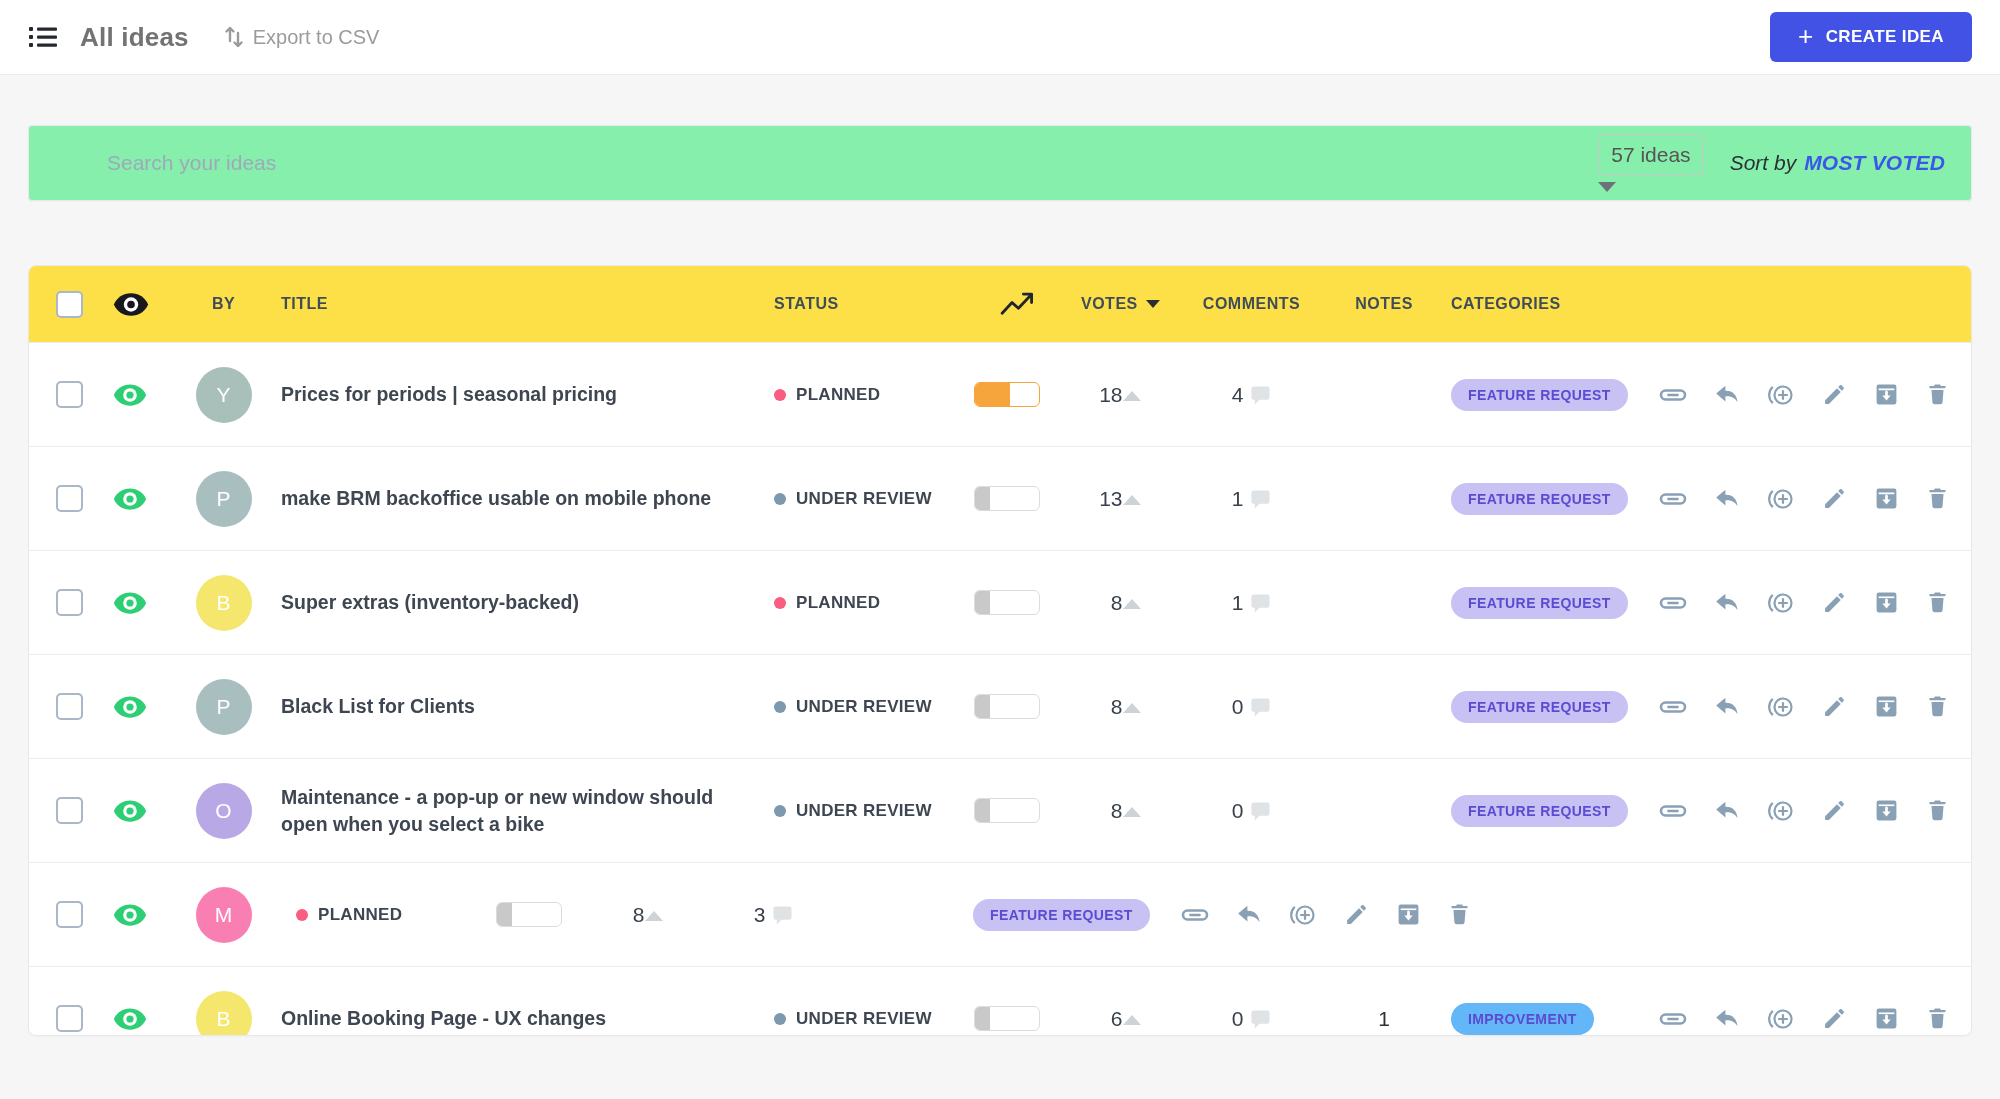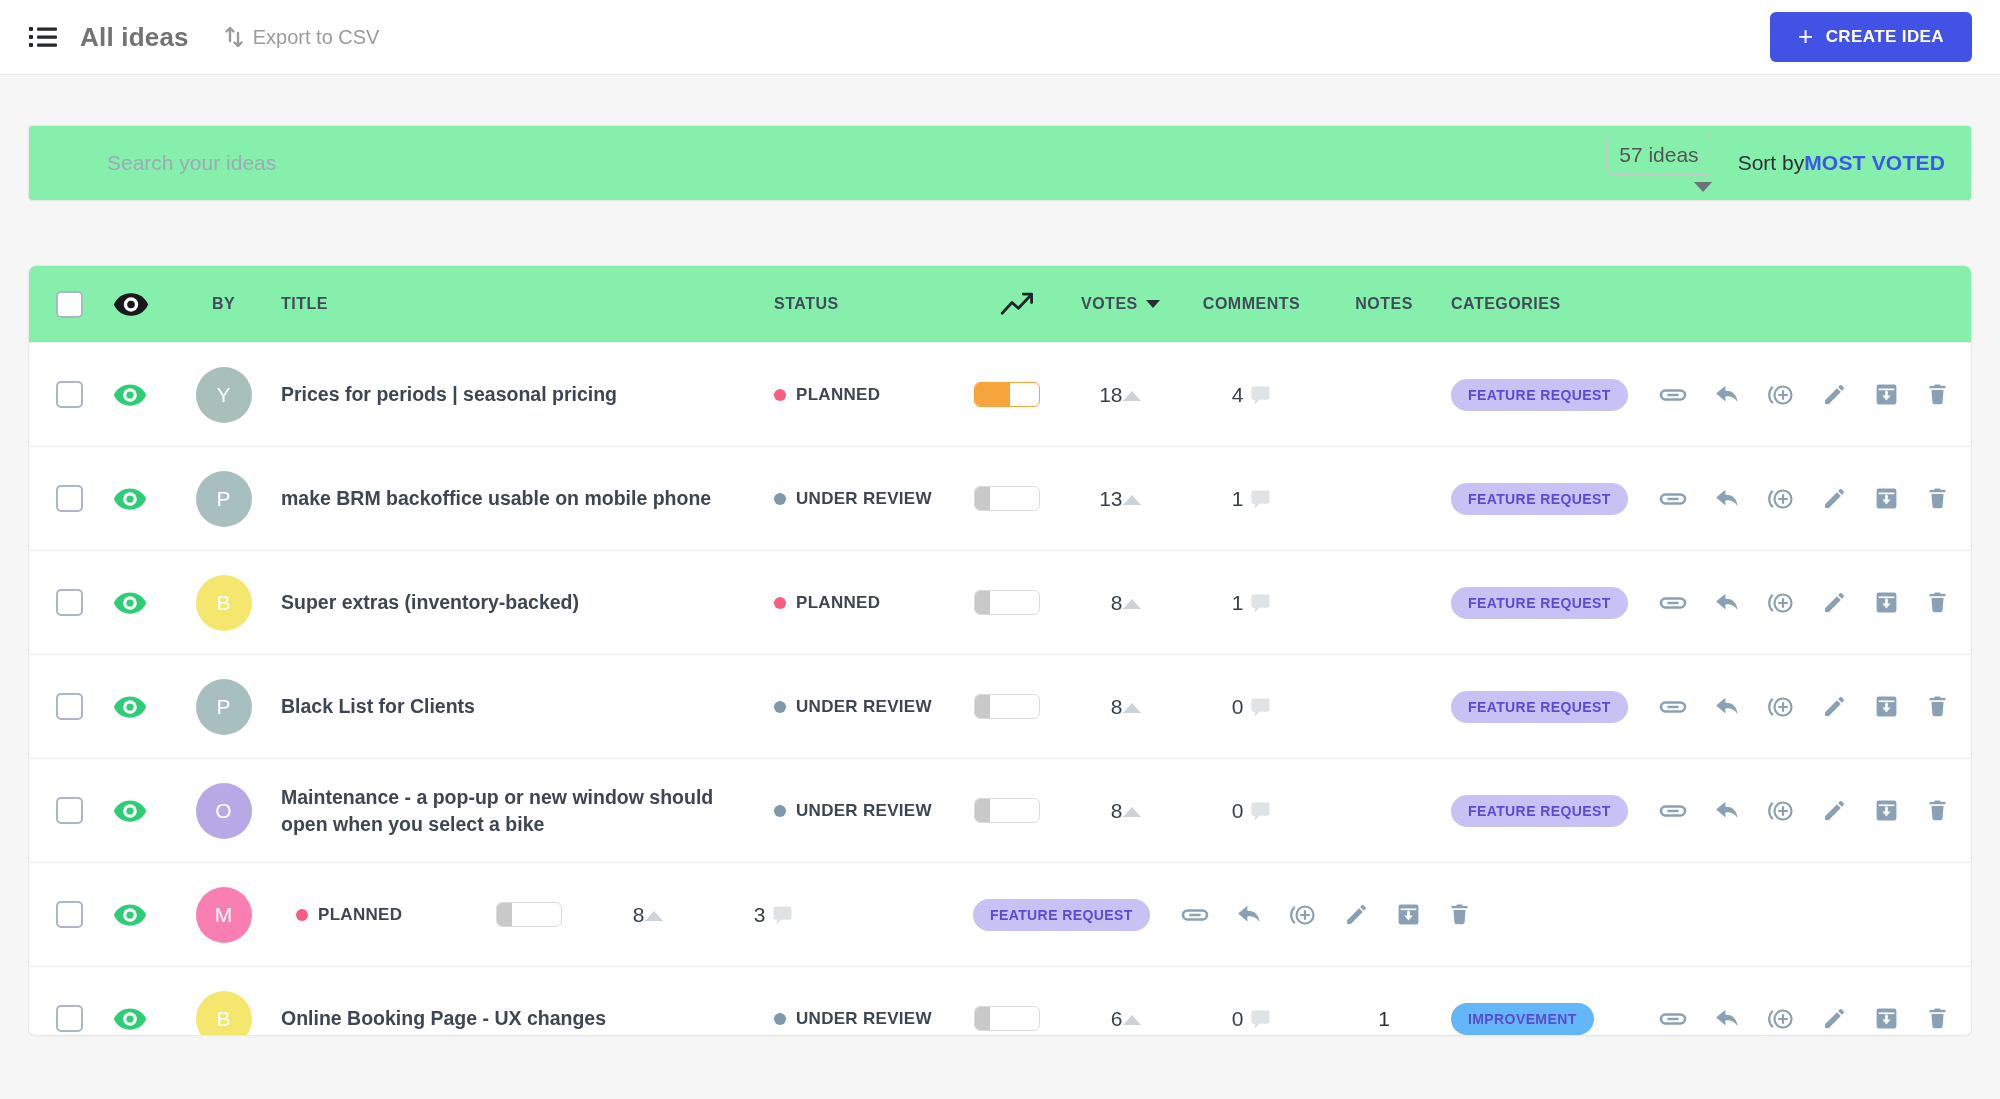--- a/index.html
+++ b/index.html
@@ -22,33 +22,33 @@
     font-family:inherit; }
   .create-plus { font-size:26px; font-weight:400; line-height:1; margin-top:-3px; }
 
   
   .search-card { margin:50px 28px 0; height:76px; background:#86efac;
     border:1px solid #e9e9e9; border-radius:4px; box-shadow:0 1px 2px rgba(0,0,0,.03);
     display:flex; align-items:center; padding:0 16px 0 78px; }
   .search-input { flex:1; border:none; outline:none; font-size:21px; color:#333;
     font-family:inherit; background:transparent; }
   .search-input::placeholder { color:#9daab9; }
-  .count-widget { display:flex; flex-direction:column; align-items:flex-end; }
+  .count-widget { display:flex; flex-direction:column; align-items:flex-start; }
   .count-box { border:1px solid #c9c9c9; border-radius:4px; padding:7px 12px;
     font-size:21px; color:#555; white-space:nowrap; }
   .count-caret { width:0; height:0; border-left:9px solid transparent;
     border-right:9px solid transparent; border-top:10px solid #6d7278; margin-top:7px; cursor:pointer; }
-  .sort-wrap { display:flex; align-items:center; gap:0; margin:0 10px 0 26px; white-space:nowrap; }
+  .sort-wrap { display:flex; align-items:center; gap:8px; margin:0 10px 0 26px; white-space:nowrap;font-style:italic; }
   .sort-prefix { font-size:21px; color:#2c3136; }
   .sort-value { font-size:21px; font-weight:800; color:#3a57e8; cursor:pointer; letter-spacing:.2px; }
 
   
   .table-card { margin:64px 28px 0; background:#fff; border:1px solid #e9e9e9;
     border-radius:8px; box-shadow:0 1px 2px rgba(0,0,0,.03); overflow:hidden; height:771px; }
-  .thead { height:76px; background:#86efac; display:flex; align-items:center; }
+  .thead { height:76px; background:#fde047; display:flex; align-items:center; }
   .row { display:flex; align-items:center; min-height:104px; border-top:1px solid #ececec; background:#fff; }
   .thead, .row { padding:0; }
 
   .col { display:flex; align-items:center; }
   .col-check { width:72px; padding-left:27px; }
   .col-eye { width:65px; justify-content:flex-start; padding-left:12px; }
   .col-by { width:115px; justify-content:center; }
   .col-title { flex:1; min-width:0; padding-right:18px; }
   .col-status { width:195px; padding-left:15px; gap:10px; }
   .col-progress { width:105px; padding-left:20px; }

